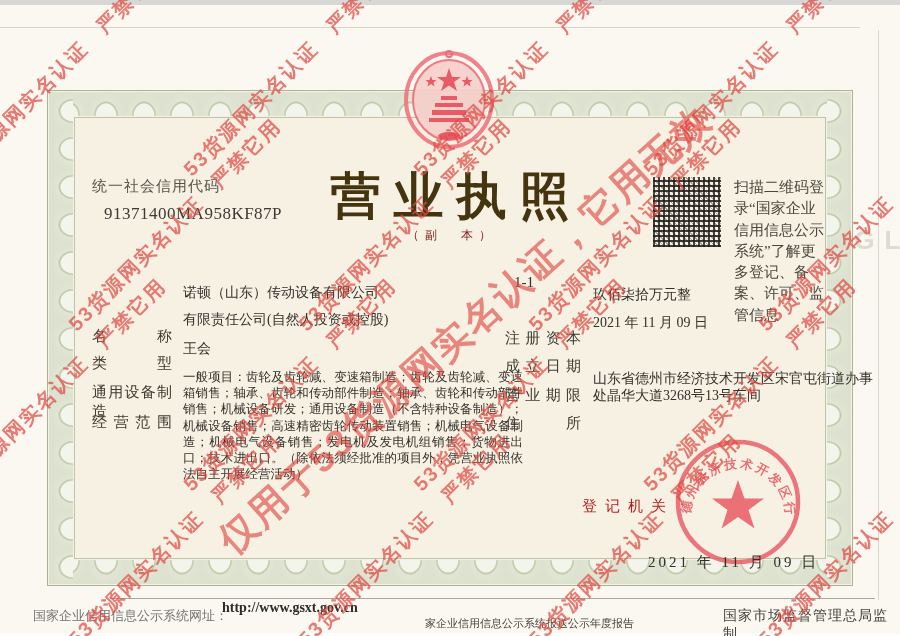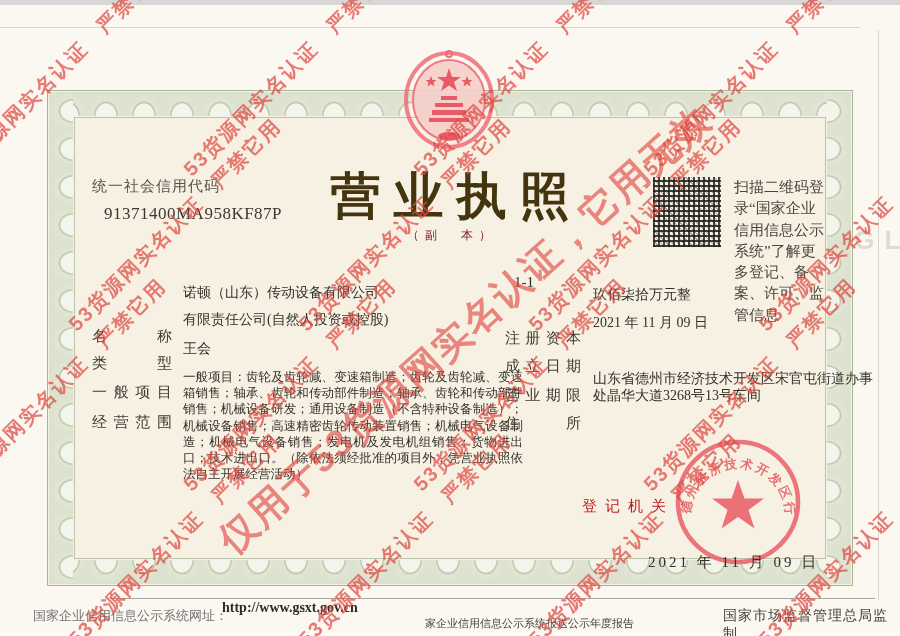--- a/index.html
+++ b/index.html
@@ -129,21 +129,21 @@
 
   <div class="abs qr"></div>
   <div class="abs qr-caption">扫描二维码登录“国家企业信用信息公示系统”了解更多登记、备案、许可、监管信息</div>
 
   <div class="flabel lcol" style="top:283px;">名称</div>
   <div class="fvalue lval" style="top:284px;">诺顿（山东）传动设备有限公司</div>
 
   <div class="flabel lcol" style="top:310px;">类型</div>
   <div class="fvalue lval" style="top:311px;">有限责任公司(自然人投资或控股)</div>
 
-  <div class="flabel lcol" style="top:339px;">一般项目</div>
+  <div class="flabel lcol" style="top:339px;">通用设备制造</div>
   <div class="fvalue lval" style="top:340px;">王会</div>
 
   <div class="flabel lcol" style="top:369px;">经营范围</div>
   <div class="fvalue lval scope" style="top:369px;">一般项目：齿轮及齿轮减、变速箱制造；齿轮及齿轮减、变速箱销售；轴承、齿轮和传动部件制造；轴承、齿轮和传动部件销售；机械设备研发；通用设备制造（不含特种设备制造）；机械设备销售；高速精密齿轮传动装置销售；机械电气设备制造；机械电气设备销售；发电机及发电机组销售；货物进出口；技术进出口。（除依法须经批准的项目外，凭营业执照依法自主开展经营活动）</div>
 
   <div class="flabel rcol" style="top:285px;">注册资本</div>
   <div class="fvalue rval" style="top:286px;">玖佰柒拾万元整</div>
 
   <div class="flabel rcol" style="top:313px;">成立日期</div>
   <div class="fvalue rval" style="top:314px;">2021 年 11 月 09 日</div>

